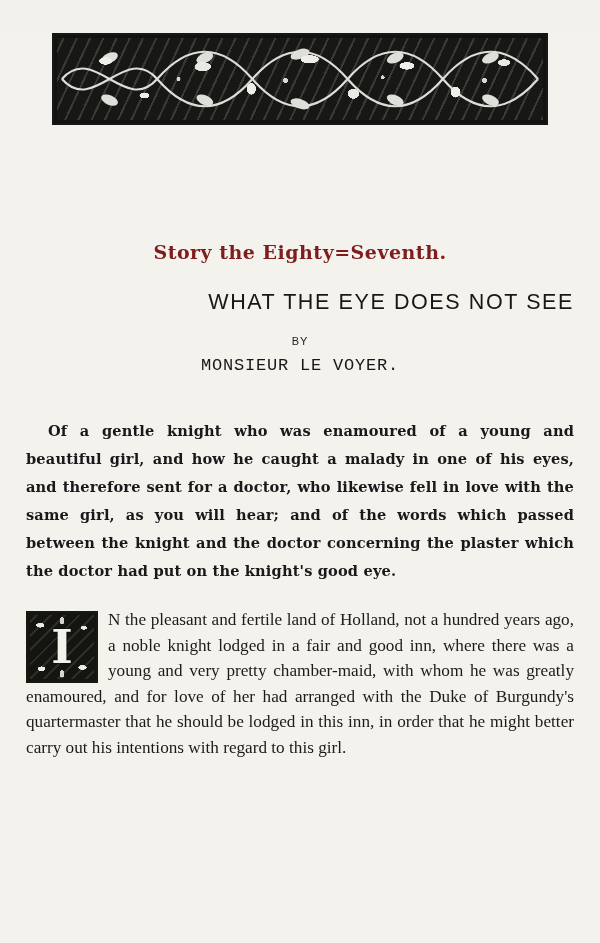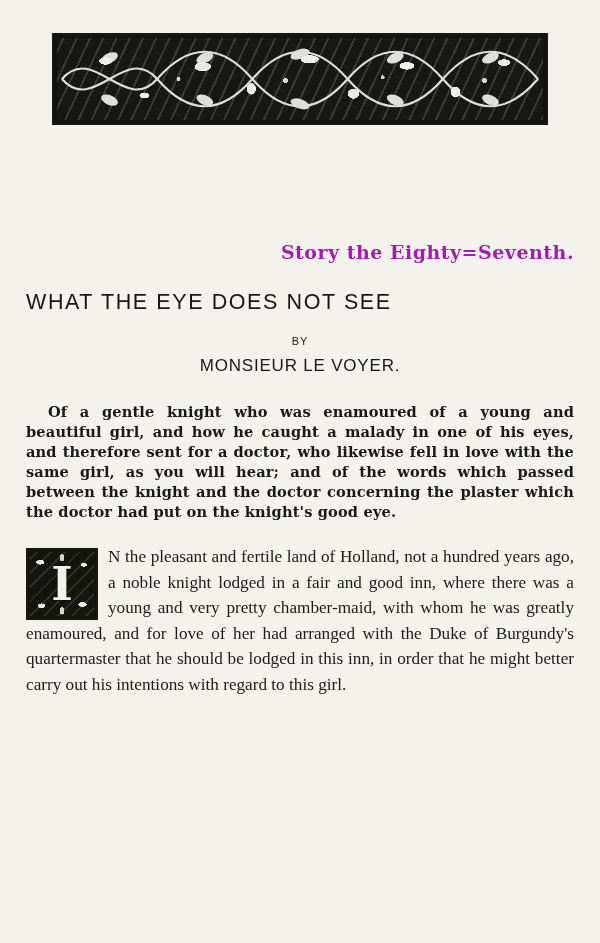--- a/index.html
+++ b/index.html
@@ -57,64 +57,64 @@
   }
   .headpiece .vine {
     position: absolute;
     left: 0; top: 0; width: 100%; height: 100%;
     opacity: 0.92;
   }
 
   
   .story-number {
     margin-top: 116px;
-    text-align: right;
+    text-align: center;
     font-family: "DejaVu Serif", serif;
     font-weight: 700;
     font-size: 19px;
     letter-spacing: 0.5px;
-    color: #a21caf;
+    color: #7f1d1d;
   }
   .story-number .txt {
     font-family: "DejaVu Serif", serif;
     font-style: normal;
   }
   .title {
     margin-top: 27px;
-    text-align: left;
+    text-align: right;
     font-family: "Liberation Sans", sans-serif;
     font-size: 21.5px;
     letter-spacing: 1.6px;
     color: #17171a;
     font-weight: 400;
   }
   .byline-by {
     margin-top: 20px;
     text-align: center;
     font-family: "Liberation Sans", sans-serif;
     font-size: 11px;
     letter-spacing: 1px;
     color: #222;
   }
   .author {
     margin-top: 9px;
     text-align: center;
-    font-family: Liberation Sans, sans-serif;
+    font-family: Liberation Mono, monospace;
     font-size: 17px;
     letter-spacing: 0.8px;
     color: #17171a;
   }
 
   
   .argument {
-    margin: 26px 0 0 0;
+    margin: 42px 0 0 0;
     font-family: "DejaVu Serif", serif;
     font-weight: 700;
     font-size: 14.6px;
-    line-height: 20px;
+    line-height: 28px;
     text-align: justify;
     color: #19191b;
     letter-spacing: 0.15px;
   }
   .argument .indent { display: inline-block; width: 22px; }
 
   
   .body-block {
     margin-top: 22px;
   }

